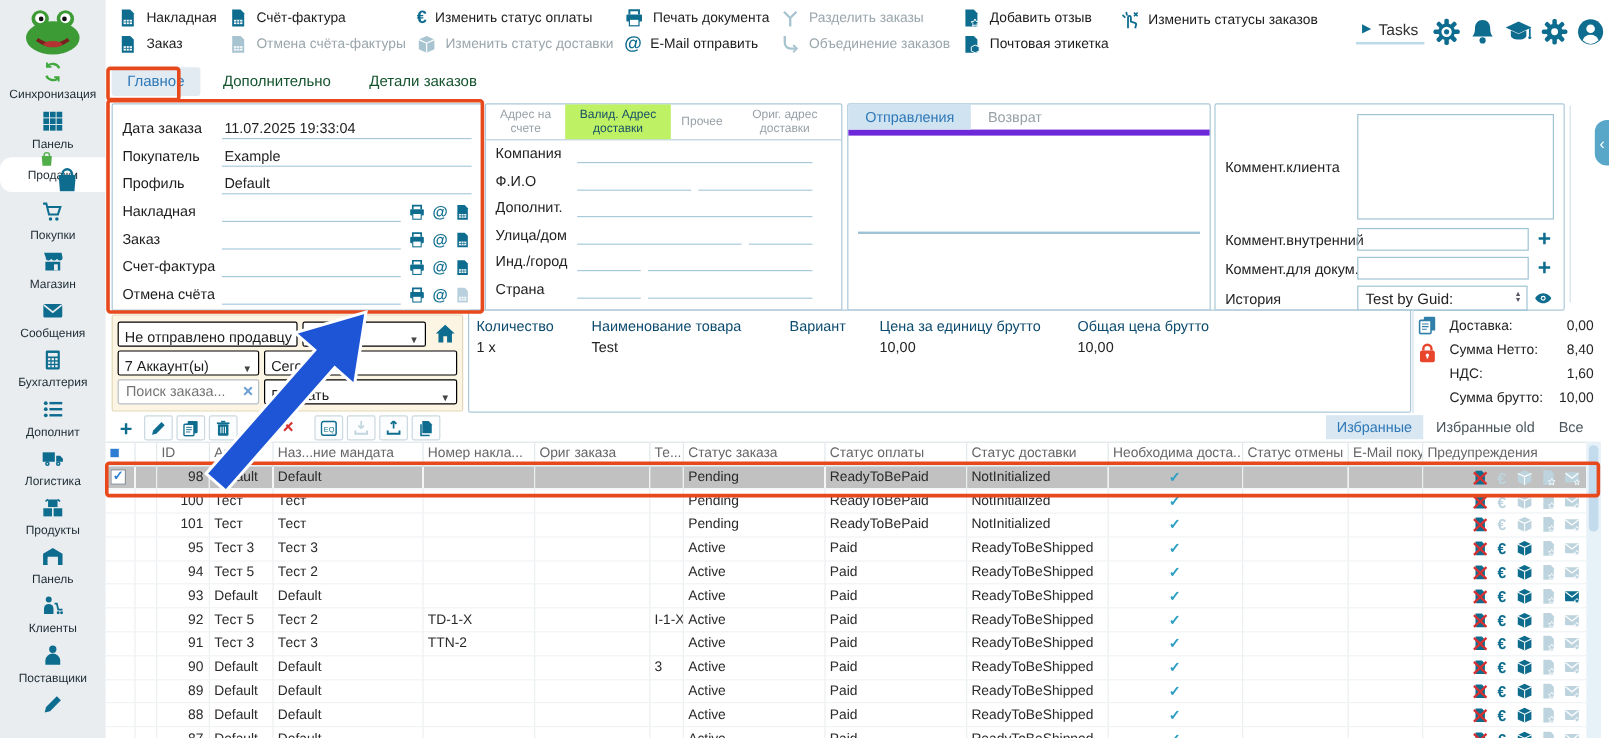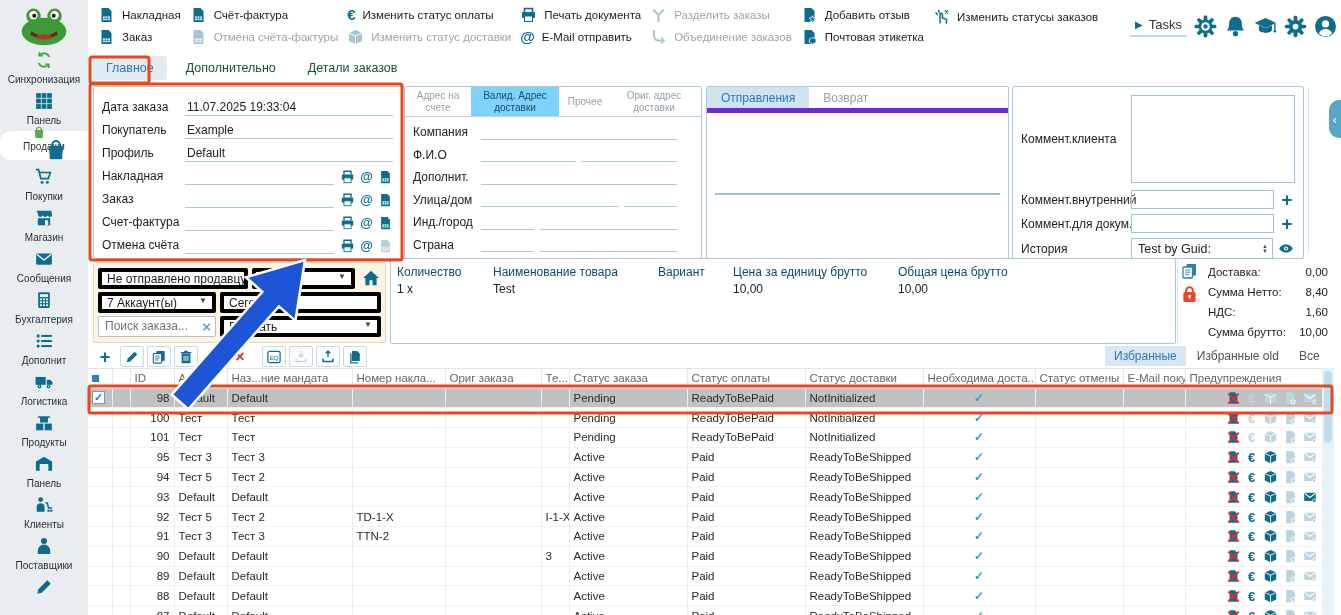--- a/index.html
+++ b/index.html
@@ -52,23 +52,23 @@
   .of-val{flex:1;border-bottom:1px solid #a8cadb;font-size:12px;padding:0 2px 1px;height:16px;white-space:nowrap}
   .of-icons{display:flex;gap:5px;margin-left:6px;padding-bottom:1px;align-items:flex-end}
   .of-icons .icn{width:15px;height:14px}
   .of-icons .chr{font-size:13px;line-height:14px}
   .ic-dis{color:#b7d0dc !important}
 
   #p-addr{left:404px;top:86px;width:298px;height:173px}
   .addr-tabs{display:flex;height:30px;border-bottom:1px solid #b9d2de}
   .atab{font-size:10px;color:#97a1a7;display:flex;align-items:center;justify-content:center;
         text-align:center;line-height:1.15;padding:1px 2px}
-  .atab.active{background:#7dd3fc;color:#174f66}
+  .atab.active{background:#bef264;color:#174f66}
   .addr-body{padding:4px 24px 0 8px;position:relative}
-  .ad-row{display:flex;align-items:center;height:22.5px;gap:6px}
+  .ad-row{display:flex;align-items:flex-start;height:22.5px;gap:6px}
   .ad-lbl{width:62px;font-size:12px;white-space:nowrap}
   .seg{border-bottom:1px solid #a8cadb;height:15px}
   .addr-icons{position:absolute;right:-21px;top:2px;display:flex;flex-direction:column;gap:7px}
   .addr-icons .icn{width:15px;height:15px}
 
   #p-ship{left:706px;top:86px;width:303px;height:173px}
   .ship-tabs{display:flex;height:26px;border-bottom:5px solid #6d28d9}
   .stab{padding:0 14px;font-size:12px;color:#97a1a7;display:flex;align-items:center}
   .stab.active{background:#cfe3f0;color:#2e78b8}
   .ship-div{position:absolute;left:8px;right:8px;top:106px;border-top:2px solid #9fc3d4}
@@ -86,22 +86,22 @@
 
   #div2{position:absolute;left:1308px;top:88px;width:1px;height:164px;background:#d3e2ec}
   #chev{position:absolute;left:1329px;top:100px;width:12px;height:38px;background:#58a7c8;
         border-radius:10px 0 0 10px;color:#fff;display:flex;align-items:center;justify-content:center;
         font-size:13px;z-index:6}
 
   
   #p-filter{left:93px;top:262px;width:293px;height:81px;background:#fcf5e4;border:1px solid #e3d7b8;
             padding:3px 4px}
   .f-row{display:flex;gap:4px;align-items:center;height:24px}
-  .combo{background:#fff;border:4px solid #000000;border-radius:2px;height:21px;display:flex;
-         align-items:flex-start;font-size:12px;padding:0 5px;color:#1c1c1c;overflow:hidden;white-space:nowrap}
+  .combo{background:#fff;border:1px solid #000000;border-radius:2px;height:21px;display:flex;
+         align-items:flex-end;font-size:12px;padding:0 5px;color:#1c1c1c;overflow:hidden;white-space:nowrap}
   .combo .arr{margin-left:auto;font-size:8px;color:#444;padding-left:4px}
   .srch{background:#fff;border:1px solid #b6bfc6;border-radius:2px;height:21px;display:flex;
         align-items:center;padding:0 4px;width:118px}
   .srch input{border:0;outline:0;width:86px;font-size:12px;font-family:inherit;color:#333;background:transparent}
   .srch .clr{color:#6b9fd4;font-size:15px;font-weight:700;margin-left:auto}
   .f-home{width:20px;height:18px;margin-left:2px}
 
   #p-items{left:390px;top:258px;width:786px;height:86px;padding:6px 0 0 6px}
   .it-grid{display:grid;grid-template-columns:96px 165px 75px 165px 1fr;font-size:12px}
   .it-h{color:#0c4a6e}

